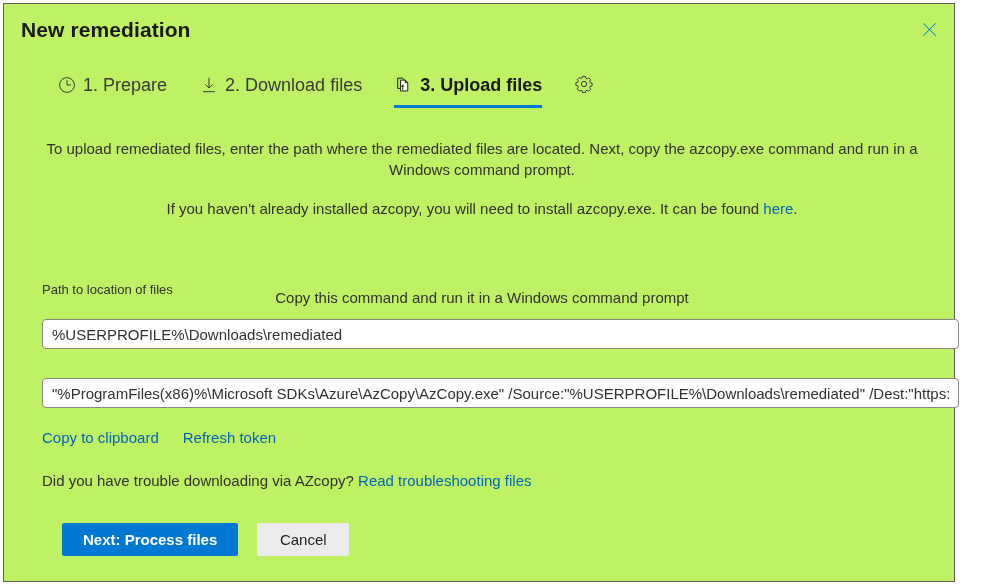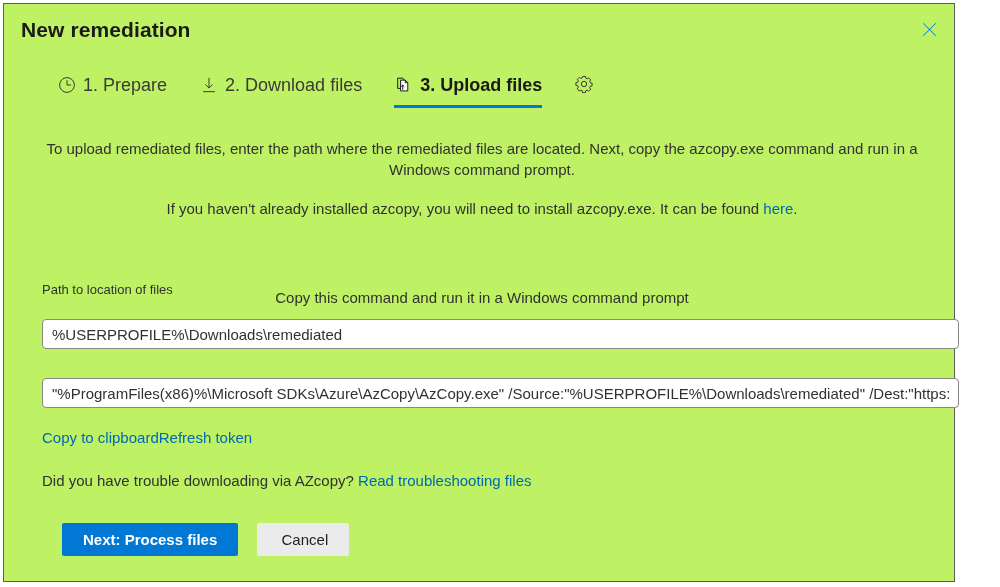--- a/index.html
+++ b/index.html
@@ -147,20 +147,21 @@
     border-radius: 4px;
   }
   .textfield-path { top: 195px; }
   .textfield-command { top: 254px; }
 
   .linkrow {
     position: absolute;
     left: 38px;
     top: 305px;
     display: flex;
+    gap: 24px;
     font-size: 15px;
   }
   .troublerow {
     position: absolute;
     left: 38px;
     top: 347px;
     font-size: 15px;
     color: #323130;
     line-height: 20px;
   }
@@ -176,21 +177,21 @@
   .btn {
     font-family: "Liberation Sans", sans-serif;
     font-size: 15px;
     height: 33px;
     min-width: 90px;
     border: 1px solid transparent;
     cursor: pointer;
     padding: 0 20px;
     border-radius: 2px;
     line-height: 31px;
-    text-align: right;
+    text-align: center;
   }
   .btn-primary {
     background: #0078d4;
     color: #ffffff;
     font-weight: 600;
     min-width: 165px;
   }
   .btn-secondary {
     background: #ebebeb;
     color: #201f1e;

